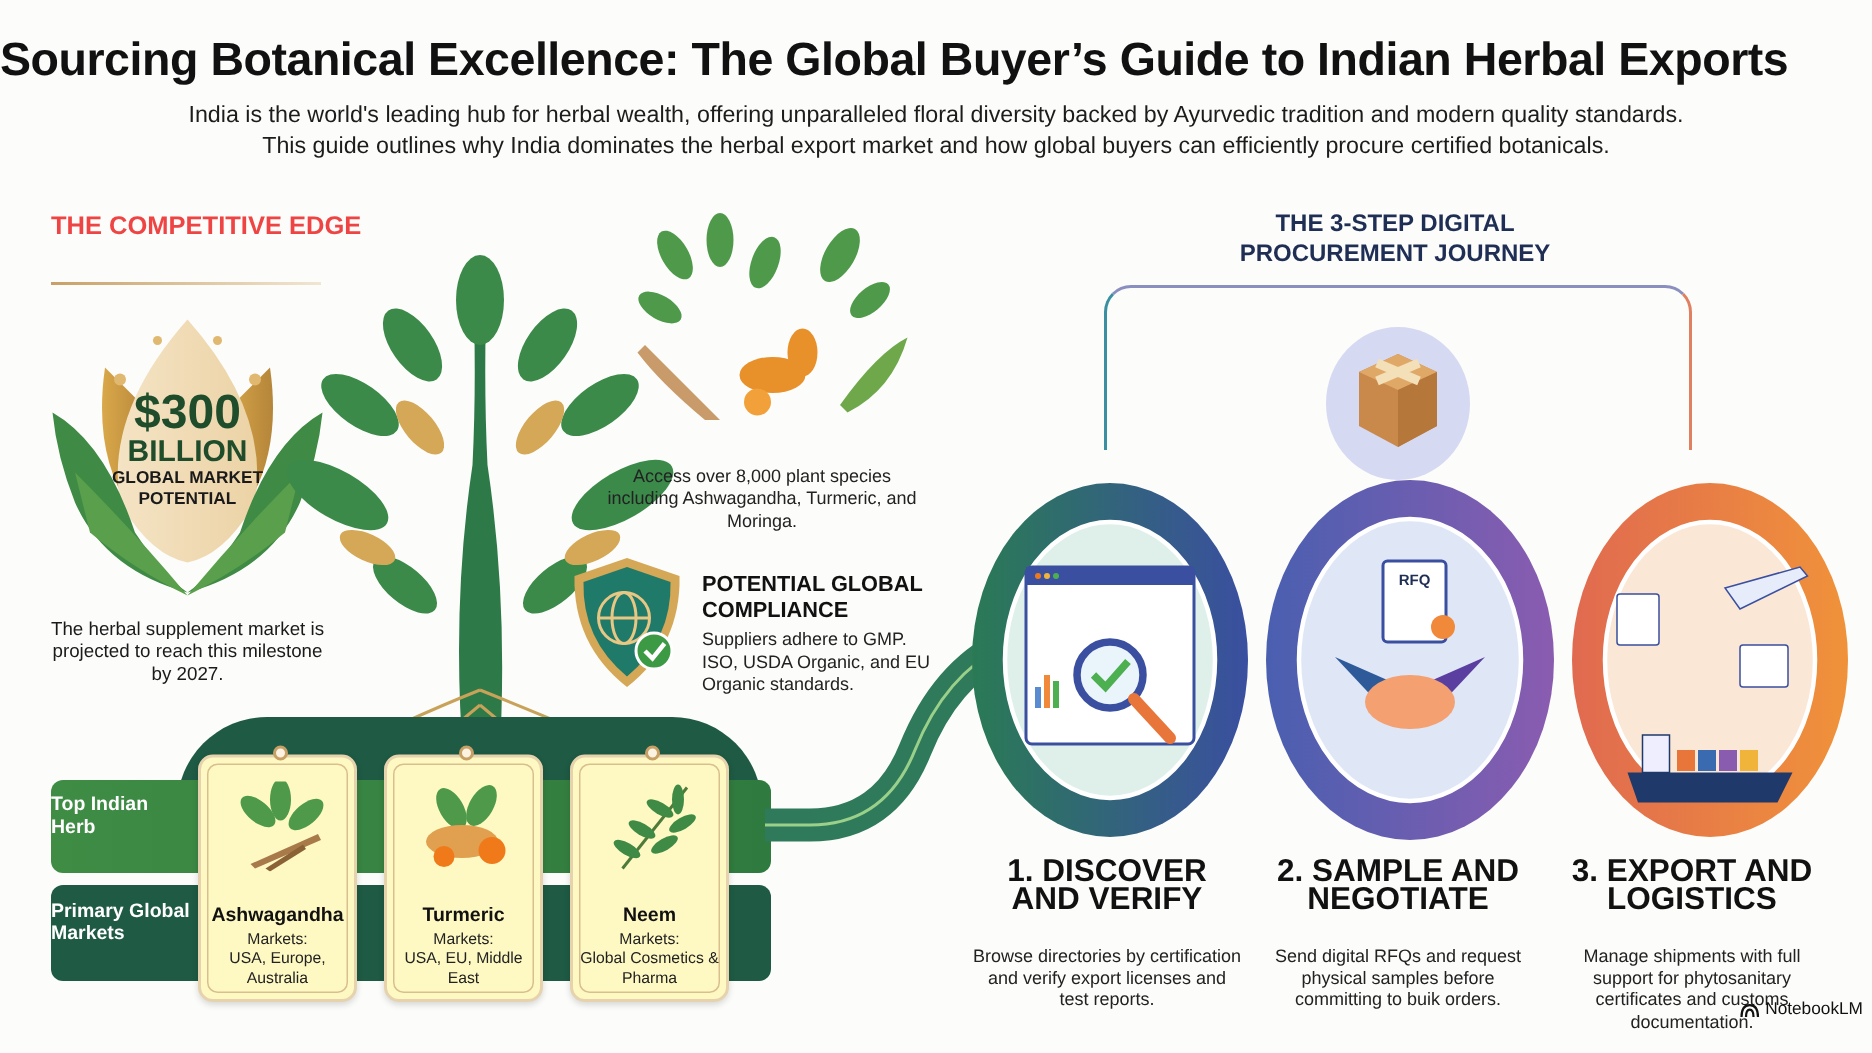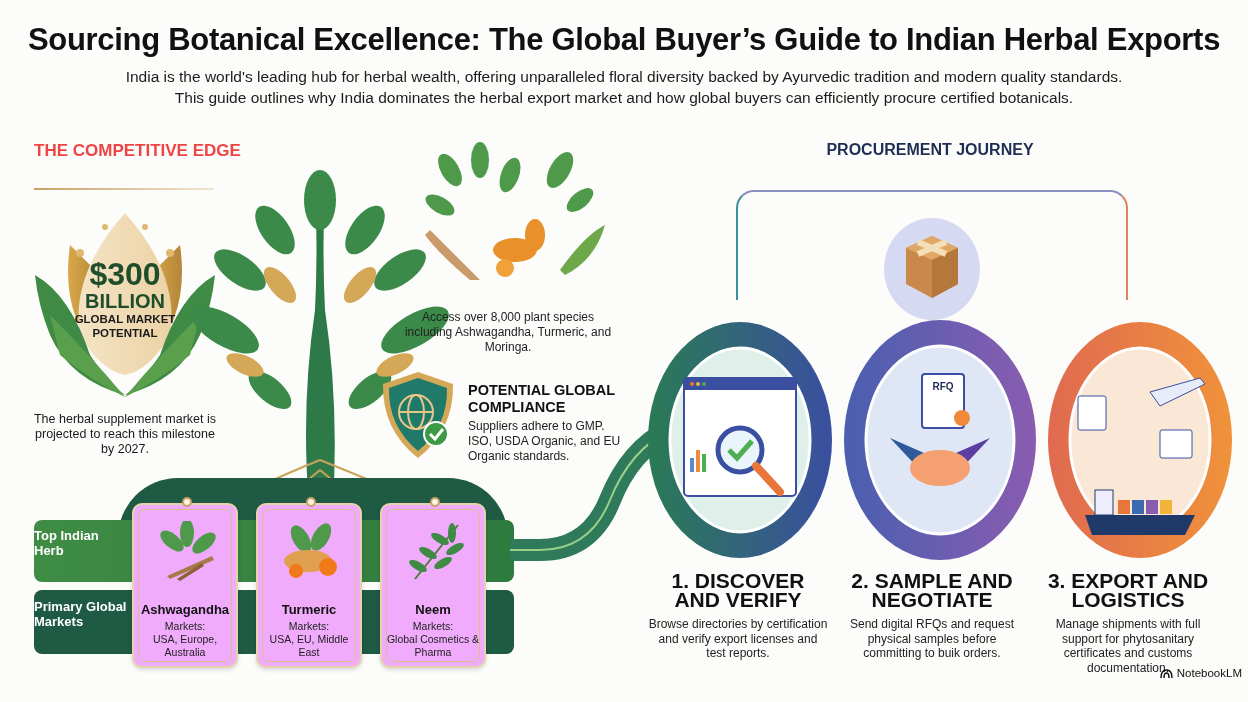--- a/index.html
+++ b/index.html
@@ -1,18 +1,18 @@
 <!DOCTYPE html>
 <html><head>
 <meta charset="utf-8">
 <style>
   *{box-sizing:border-box;margin:0;padding:0}
   html,body{width:1248px;height:702px;overflow:hidden;background:#fcfcfa}
   body{font-family:"Liberation Sans",sans-serif;color:#1a1a1a;position:relative}
-  .title{position:absolute;left:0;top:22px;width:1248px;text-align:center;font-size:31px;font-weight:700;letter-spacing:-0.3px;color:#111}
+  .title{position:absolute;left:0;top:22px;width:1248px;text-align:left;font-size:31px;font-weight:700;letter-spacing:-0.3px;color:#111}
   .subtitle{position:absolute;left:40px;top:66px;width:1168px;text-align:center;font-size:15.5px;line-height:21px;color:#1c1c1c}
   .sec-head-left{position:absolute;left:34px;top:140px;font-size:17px;font-weight:700;color:#ef4444;line-height:21px}
   .divider{position:absolute;left:34px;top:188px;width:180px;height:2px;background:linear-gradient(90deg,#c8a066,#f1e6d2)}
   .badge{position:absolute;left:30px;top:205px;width:190px;height:195px}
   .badge-text{position:absolute;left:30px;top:258px;width:190px;text-align:center;color:#1f4d2b}
   .badge-val{font-size:32px;font-weight:700;line-height:32px}
   .badge-unit{font-size:20px;font-weight:700;line-height:22px}
   .badge-lbl{font-size:11.5px;font-weight:700;line-height:14px;color:#1a1a1a}
   .badge-note{position:absolute;left:30px;top:412px;width:190px;text-align:center;font-size:12.5px;line-height:15px;color:#1a1a1a}
   .tree{position:absolute;left:150px;top:160px;width:340px;height:360px}
@@ -22,34 +22,34 @@
   .herbs{position:absolute;left:410px;top:140px;width:200px;height:150px}
   .shield{position:absolute;left:378px;top:370px;width:80px;height:90px}
   .cert{position:absolute;left:468px;top:382px;width:160px}
   .cert h3{font-size:14.5px;font-weight:700;line-height:17px;color:#111}
   .cert p{font-size:12px;line-height:15px;color:#222;margin-top:3px}
   .band{position:absolute;left:34px;width:480px;border-radius:8px;color:#fff;font-weight:700;font-size:13px;line-height:15px}
   .band span{position:absolute;left:0;width:96px;}
   .band1{top:520px;height:62px;background:linear-gradient(90deg,#3f8c45,#2f7a3e)}
   .band2{top:590px;height:64px;background:#1e5a44}
   .root-arch{position:absolute;left:118px;top:478px;width:390px;height:60px;background:#1e5a44;border-radius:190px 190px 0 0}
-  .card{position:absolute;top:503px;width:106px;height:165px;background:#f0abfc;border:2px solid #e6d3ad;border-radius:10px;box-shadow:0 2px 4px rgba(0,0,0,.15);text-align:center}
+  .card{position:absolute;top:503px;width:106px;height:165px;background:#fef9c3;border:2px solid #e6d3ad;border-radius:10px;box-shadow:0 2px 4px rgba(0,0,0,.15);text-align:center}
   .card .inner{position:absolute;left:4px;top:4px;right:4px;bottom:4px;border:1px solid #d9bf8e;border-radius:7px}
   .card .ring{position:absolute;left:48px;top:-8px;width:10px;height:10px;border:2px solid #c8a066;border-radius:50%;background:#fbf2e2}
   .card .ic{position:absolute;left:18px;top:16px;width:70px;height:60px}
   .card .name{position:absolute;top:97px;left:0;width:100%;font-size:13px;font-weight:700;color:#111}
   .card .mk{position:absolute;top:115px;left:4px;right:4px;font-size:10.5px;line-height:13px;color:#222}
   .flow-path{position:absolute;left:480px;top:410px;width:200px;height:160px}
   .rh-head{position:absolute;left:760px;top:140px;width:340px;text-align:center;font-size:16px;font-weight:700;color:#1f2e55;line-height:20px}
   .bracket-c{position:absolute;left:736px;top:190px;width:392px;height:110px;border-top:2px solid #8a8fc0;border-left:2px solid #3a90a0;border-right:2px solid #e08060;border-radius:18px 18px 0 0}
   .pkg{position:absolute;left:884px;top:218px;width:96px;height:102px;border-radius:50%;background:#d6d9f2}
   .rings{position:absolute;left:640px;top:310px;width:608px;height:260px}
   .step{position:absolute;top:571px;width:180px;text-align:center}
   .step h4{font-size:21px;font-weight:700;line-height:19px;color:#111}
-  .step p{font-size:12px;line-height:14.5px;color:#222;margin-top:8px}
+  .step p{font-size:12px;line-height:14.5px;color:#222;margin-top:21px}
   .brand{position:absolute;right:6px;top:667px;font-size:11.5px;color:#111;display:flex;align-items:center;gap:4px}
 </style>
 </head>
 <body>
 
 <div class="title">Sourcing Botanical Excellence: The Global Buyer’s Guide to Indian Herbal Exports</div>
 <div class="subtitle">
   <div>India is the world's leading hub for herbal wealth, offering unparalleled floral diversity backed by Ayurvedic tradition and modern quality standards.</div>
   <div>This guide outlines why India dominates the herbal export market and how global buyers can efficiently procure certified botanicals.</div>
 </div>
@@ -217,20 +217,21 @@
       <div>Global Cosmetics &amp; Pharma</div>
     </div>
 </div>
 
 <svg class="flow-path" viewBox="0 0 200 160">
   <path d="M30 140 L60 140 Q110 140 130 90 Q150 40 190 20" stroke="#2f7a5a" stroke-width="22" fill="none"></path>
   <path d="M30 140 L60 140 Q110 140 130 90 Q150 40 190 20" stroke="#9ad08a" stroke-width="2" fill="none"></path>
 </svg>
 
 <div class="rh-head">
+  <div>THE 3-STEP DIGITAL</div>
   <div>PROCUREMENT JOURNEY</div>
 </div>
 <div class="bracket-c"></div>
 <div class="pkg">
   <svg viewBox="0 0 96 102" width="96" height="102">
     <path d="M48 18 L74 30 L74 66 L48 80 L22 66 L22 30Z" fill="#c9894a"></path>
     <path d="M48 18 L74 30 L48 42 L22 30Z" fill="#e0a866"></path>
     <path d="M48 42 L74 30 L74 66 L48 80Z" fill="#b5773a"></path>
     <path d="M34 24 L62 36 M62 24 L34 36" stroke="#f3dfb8" stroke-width="6"></path>
   </svg>

